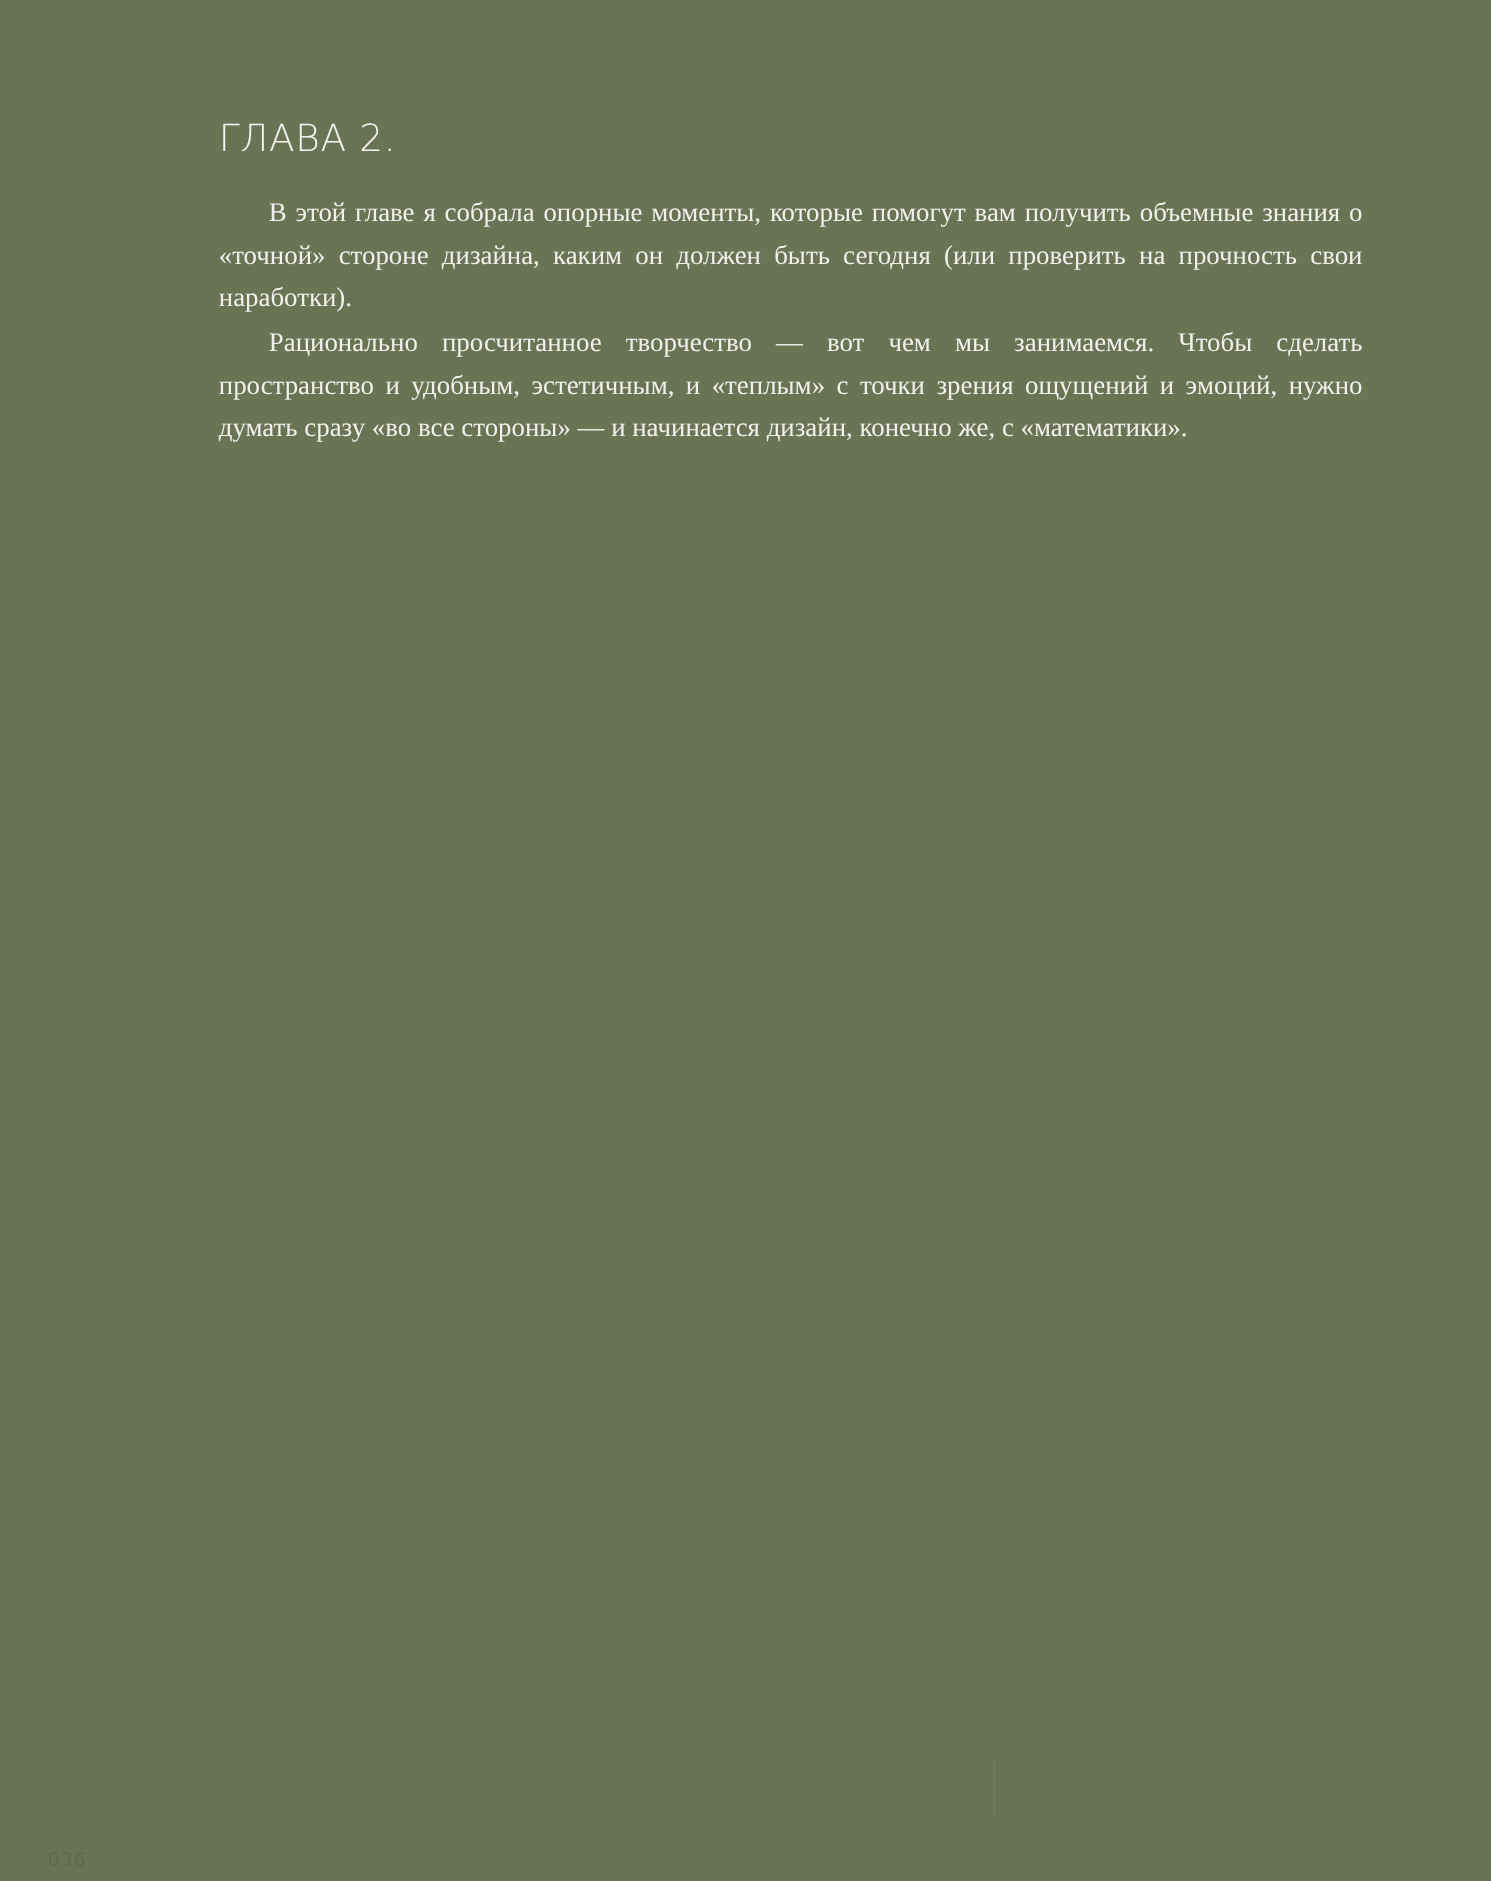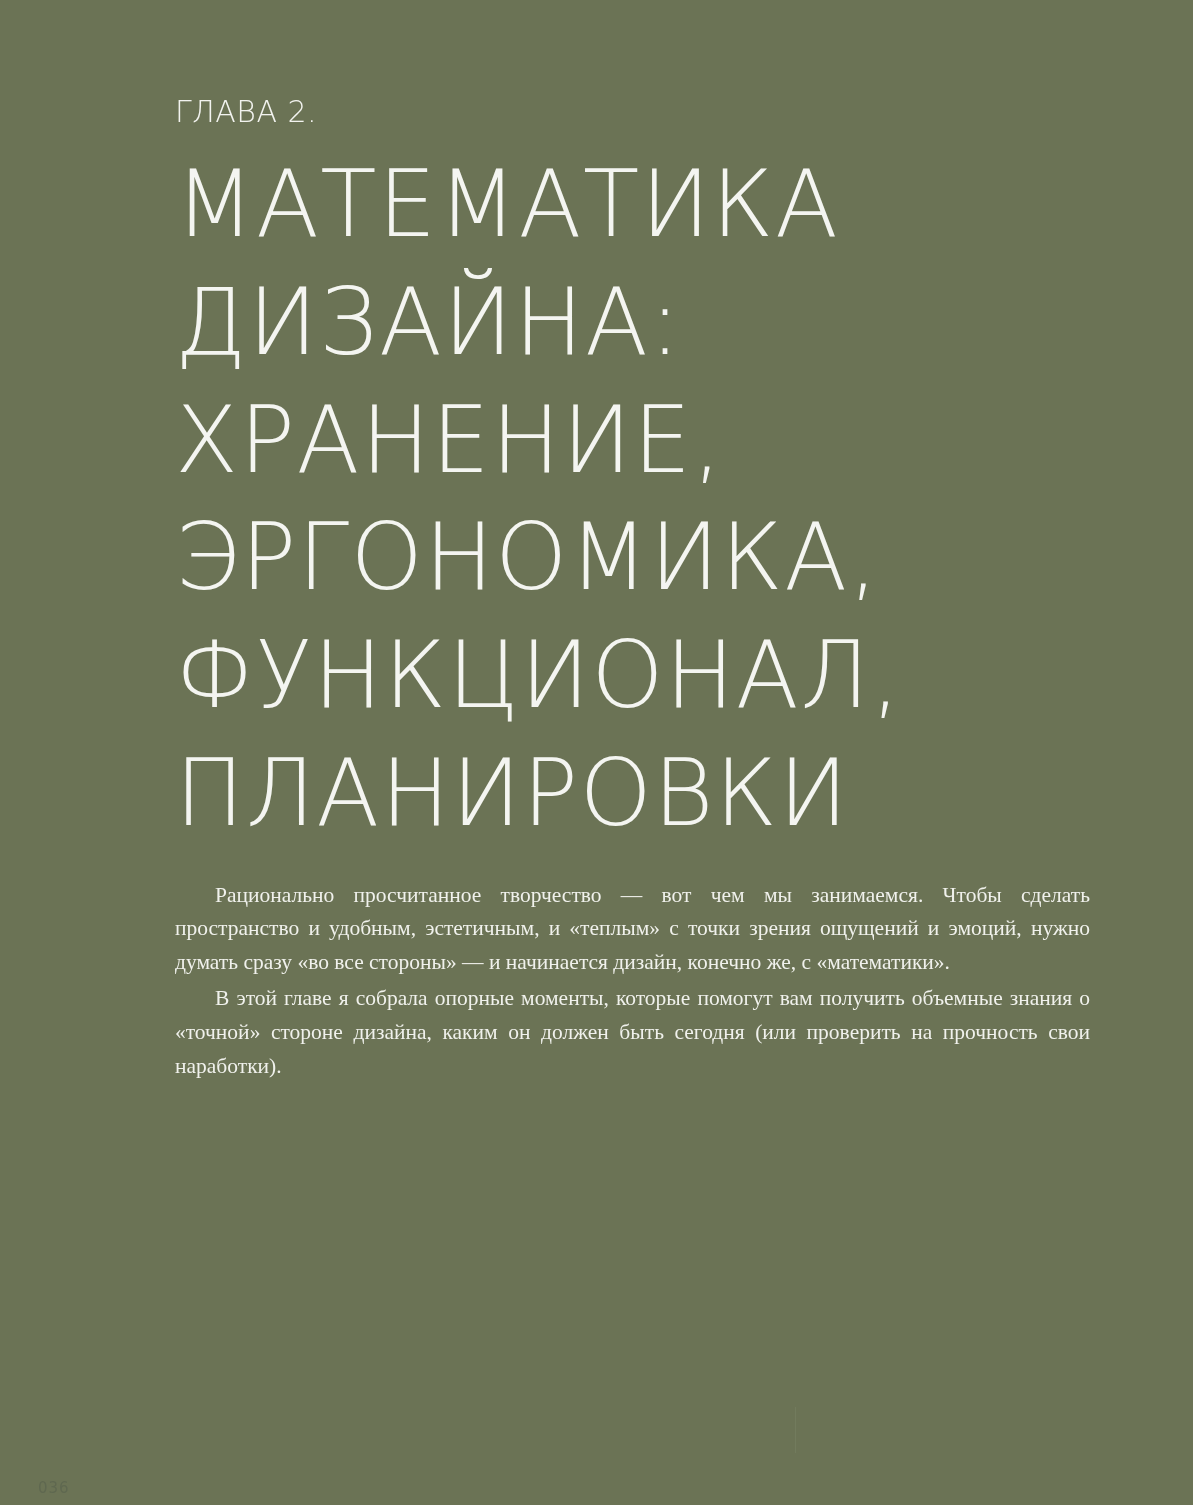--- a/index.html
+++ b/index.html
@@ -81,24 +81,23 @@
   }
 </style>
 </head>
 <body>
 
 <div class="page">
 
   <div class="content">
     <div class="chapter-label">ГЛАВА 2.</div>
 
-    <h1 class="chapter-title">МАТЕМАТИКА ДИЗАЙНА: ХРАНЕНИЕ, ЭРГОНОМИКА, ФУНКЦИОНАЛ, ПЛАНИРОВКИ</h1>
 
     <div class="intro">
+      <p>В этой главе я собрала опорные моменты, которые помогут вам получить объемные знания о «точной» стороне дизайна, каким он должен быть сегодня (или проверить на прочность свои наработки).</p>
       <p>Рационально просчитанное творчество — вот чем мы занимаемся. Чтобы сделать пространство и удобным, эстетичным, и «теплым» с точки зрения ощущений и эмоций, нужно думать сразу «во все стороны» — и начинается дизайн, конечно же, с «математики».</p>
-      <p>В этой главе я собрала опорные моменты, которые помогут вам получить объемные знания о «точной» стороне дизайна, каким он должен быть сегодня (или проверить на прочность свои наработки).</p>
     </div>
   </div>
 
   <div class="spine-mark"></div>
 
   <div class="page-number">036</div>
 </div>
 
 </body></html>

